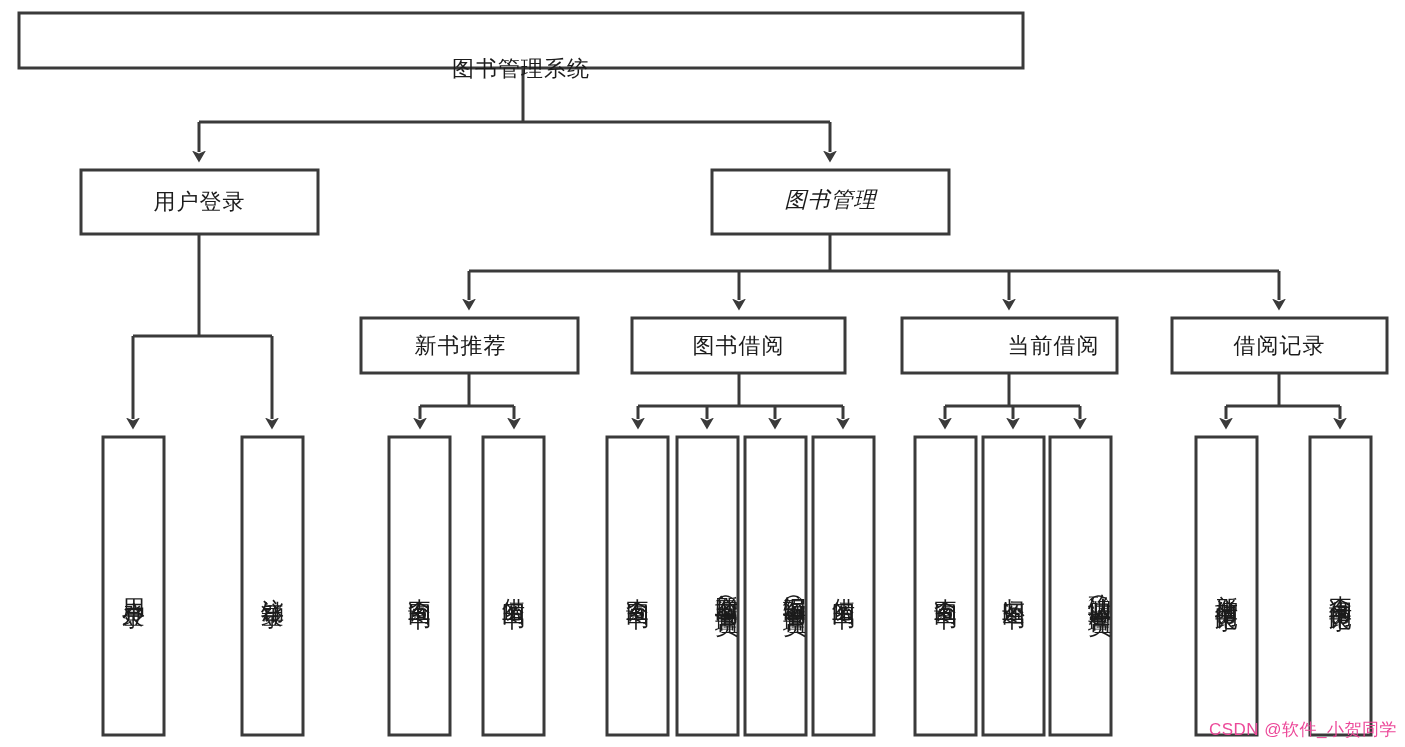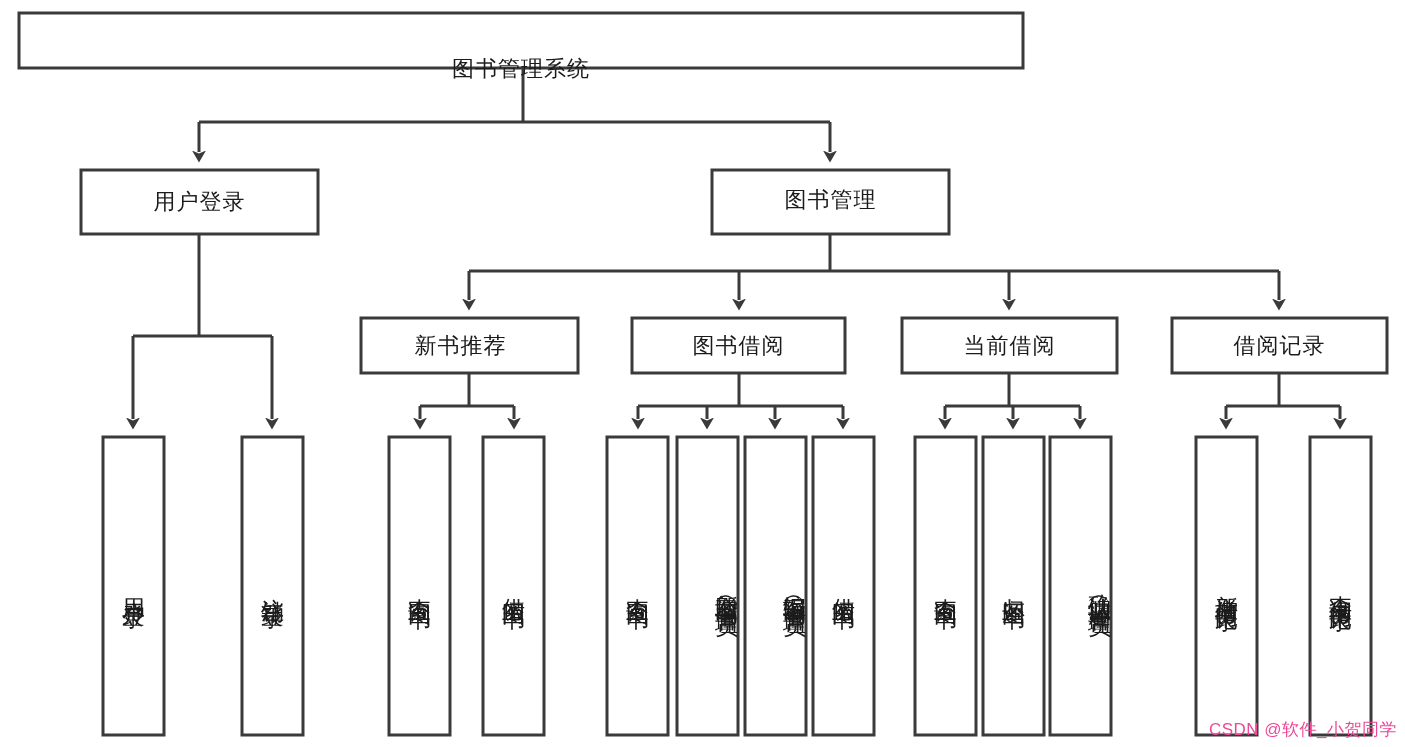--- a/index.html
+++ b/index.html
@@ -156,25 +156,25 @@
 
     <path class="connector" d="M1279,373 L1279,406"></path>
     <path class="connector" d="M1226,406 L1340,406"></path>
     <path class="connector" d="M1226,406 L1226,419" marker-end="url(#arrowFilled)"></path>
     <path class="connector" d="M1340,406 L1340,419" marker-end="url(#arrowFilled)"></path>
   </svg>
 
   <div class="node-label-h" style="left:19px; top:13px; width:1004px; height:55px;margin-top:28px;">图书管理系统</div>
 
   <div class="node-label-h" style="left:81px; top:170px; width:237px; height:64px;">用户登录</div>
-  <div class="node-label-h" style="left:712px; top:170px; width:237px; height:60px;">图书管理</div>
+  <div class="node-label-h" style="left:712px; top:170px; width:237px; height:60px;font-style:italic;">图书管理</div>
 
   <div class="node-label-h" style="left:361px; top:318px; width:199px; height:55px;">新书推荐</div>
   <div class="node-label-h" style="left:632px; top:318px; width:213px; height:55px;">图书借阅</div>
-  <div class="node-label-h" style="left:902px; top:318px; width:215px; height:55px;">当前借阅</div>
+  <div class="node-label-h" style="left:902px; top:318px; width:215px; height:55px;padding-left:44px;">当前借阅</div>
   <div class="node-label-h" style="left:1172px; top:318px; width:215px; height:55px;">借阅记录</div>
 
   <div class="node-label-v mid" style="left:103px; top:437px; width:61px; height:298px;">用户登录</div>
   <div class="node-label-v mid" style="left:242px; top:437px; width:61px; height:298px;">注销登录</div>
 
   <div class="node-label-v mid" style="left:389px; top:437px; width:61px; height:298px;">查询图书</div>
   <div class="node-label-v mid" style="left:483px; top:437px; width:61px; height:298px;">借阅图书</div>
 
   <div class="node-label-v mid" style="left:607px; top:437px; width:61px; height:298px;">查询图书</div>
   <div class="node-label-v" style="left:677px; top:443px; width:61px; height:292px;">新增图书（管理员）</div>

